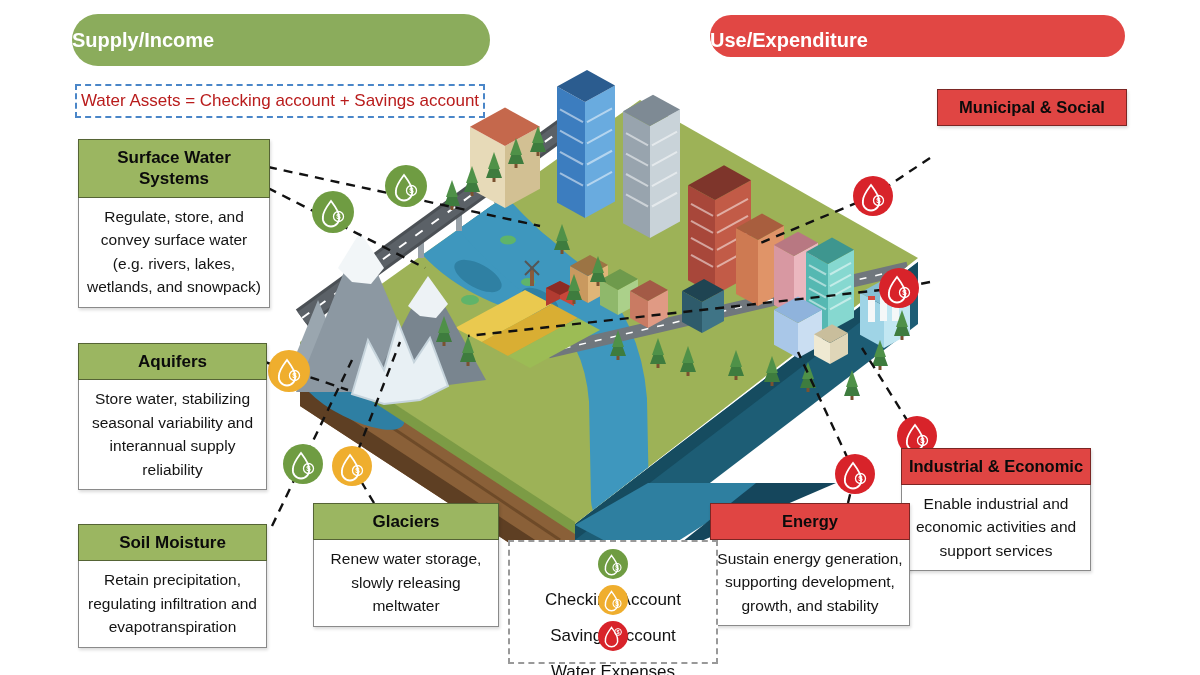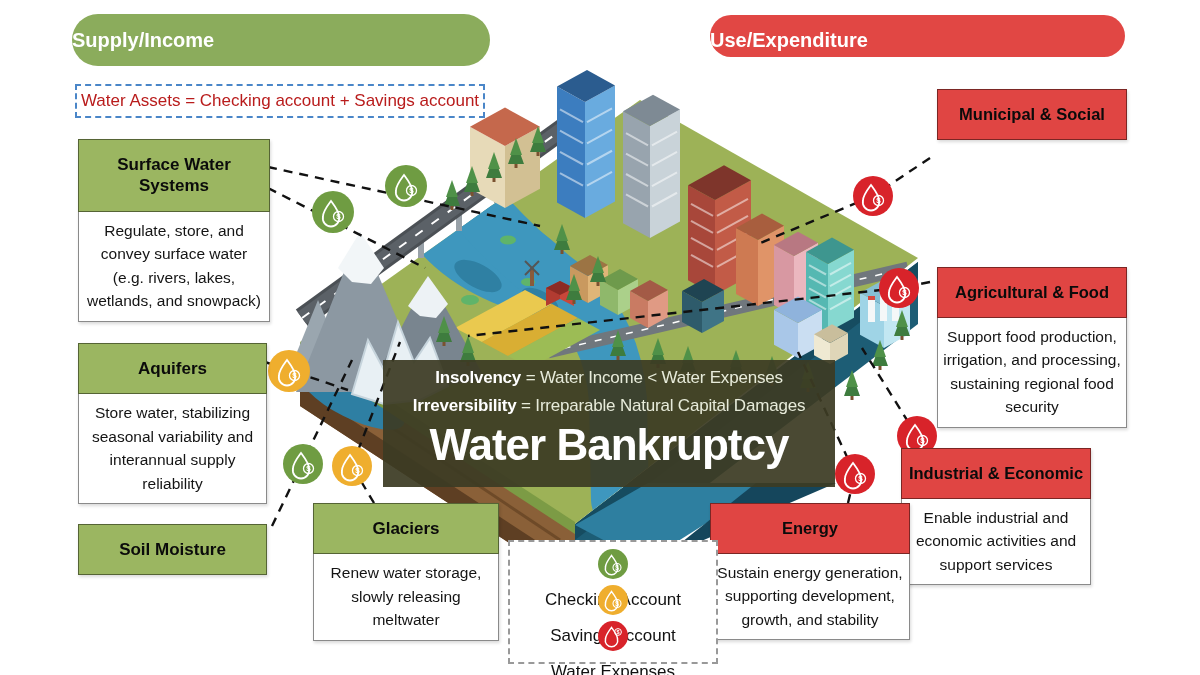--- a/index.html
+++ b/index.html
@@ -8,21 +8,21 @@
   #scene{position:absolute;left:0;top:0;z-index:0;}
   .pill{position:absolute;z-index:3;border-radius:28px;color:#fff;text-align:left;
         font-weight:700;font-size:20px;}
   .pill-supply{left:72px;top:14px;width:418px;height:52px;line-height:52px;background:#8BAC5C;}
   .pill-use{left:710px;top:15px;width:415px;height:42px;line-height:50px;background:#E14744;}
   .formula{position:absolute;z-index:3;left:75px;top:84px;width:406px;height:30px;line-height:30px;
            background:#fff;border:2px dashed #4A86C8;text-align:center;font-size:17px;color:#b91c1c;}
   .panel{position:absolute;z-index:3;background:#fff;border:1px solid #8a8a8a;
          box-shadow:1px 2px 3px rgba(0,0,0,.15);}
   .panel .hd{font-weight:700;font-size:17px;line-height:1.25;text-align:center;color:#0b0b0b;
-             padding:14px 2px;margin:-1px;border:1px solid rgba(0,0,0,.45);}
+             padding:7px 2px;margin:-1px;border:1px solid rgba(0,0,0,.45);}
   .panel.supply .hd{background:#9BB661;}
   .panel.use .hd{background:#E04543;}
   .panel.use .hd{font-size:16.5px;}
   .panel .bd{font-size:15.5px;line-height:1.52;color:#141414;text-align:center;padding:8px 5px;}
   .p-surface{left:78px;top:139px;width:190px;}
   .p-aquifers{left:78px;top:343px;width:187px;}
   .p-soil{left:78px;top:524px;width:187px;}
   .p-glaciers{left:313px;top:503px;width:184px;}
   .p-energy{left:710px;top:503px;width:198px;}
   .p-municipal{left:937px;top:89px;width:188px;}
@@ -309,56 +309,44 @@
   <g transform="translate(917,436)">
     <circle r="20" fill="#D8232A"></circle>
         <use href="#badge-glyph"></use>
       </g>
   <g transform="translate(855,474)">
     <circle r="20" fill="#D8232A"></circle>
         <use href="#badge-glyph"></use>
       </g>
 </svg>
 
-<div class="banner">
-  <div class="ln">
-    <b>Insolvency</b>&nbsp;<span class="rest">= Water Income &lt; Water Expenses</span>
-  </div>
-  <div class="ln">
-    <b>Irreversibility</b>&nbsp;<span class="rest">= Irreparable Natural Capital Damages</span>
-  </div>
-  <div class="big">Water Bankruptcy</div>
-</div>
 
 <div class="pill pill-supply">Supply/Income</div>
 <div class="pill pill-use">Use/Expenditure</div>
 <div class="formula">Water Assets = Checking account  + Savings account</div>
 
 <div class="panel supply p-aquifers">
   <div class="hd">Aquifers</div>
   <div class="bd">Store water, stabilizing seasonal variability and interannual supply reliability</div>
 </div>
 <div class="panel supply p-surface">
   <div class="hd">Surface Water Systems</div>
   <div class="bd">Regulate, store, and convey surface water (e.g. rivers, lakes, wetlands, and snowpack)</div>
 </div>
 <div class="panel supply p-soil">
   <div class="hd">Soil Moisture</div>
+  <div class="bd">Retain precipitation, regulating infiltration and evapotranspiration</div>
 </div>
 <div class="panel supply p-glaciers">
   <div class="hd">Glaciers</div>
   <div class="bd">Renew water storage, slowly releasing meltwater</div>
 </div>
 
 <div class="panel use p-municipal">
   <div class="hd">Municipal &amp; Social</div>
-</div>
-<div class="panel use p-agric">
-  <div class="hd">Agricultural &amp; Food</div>
-  <div class="bd">Support food production, irrigation, and processing, sustaining regional food security</div>
 </div>
 <div class="panel use p-indus">
   <div class="hd">Industrial &amp; Economic</div>
   <div class="bd">Enable industrial and economic activities and support services</div>
 </div>
 <div class="panel use p-energy">
   <div class="hd">Energy</div>
   <div class="bd">Sustain energy generation, supporting development, growth, and stability</div>
 </div>
 

